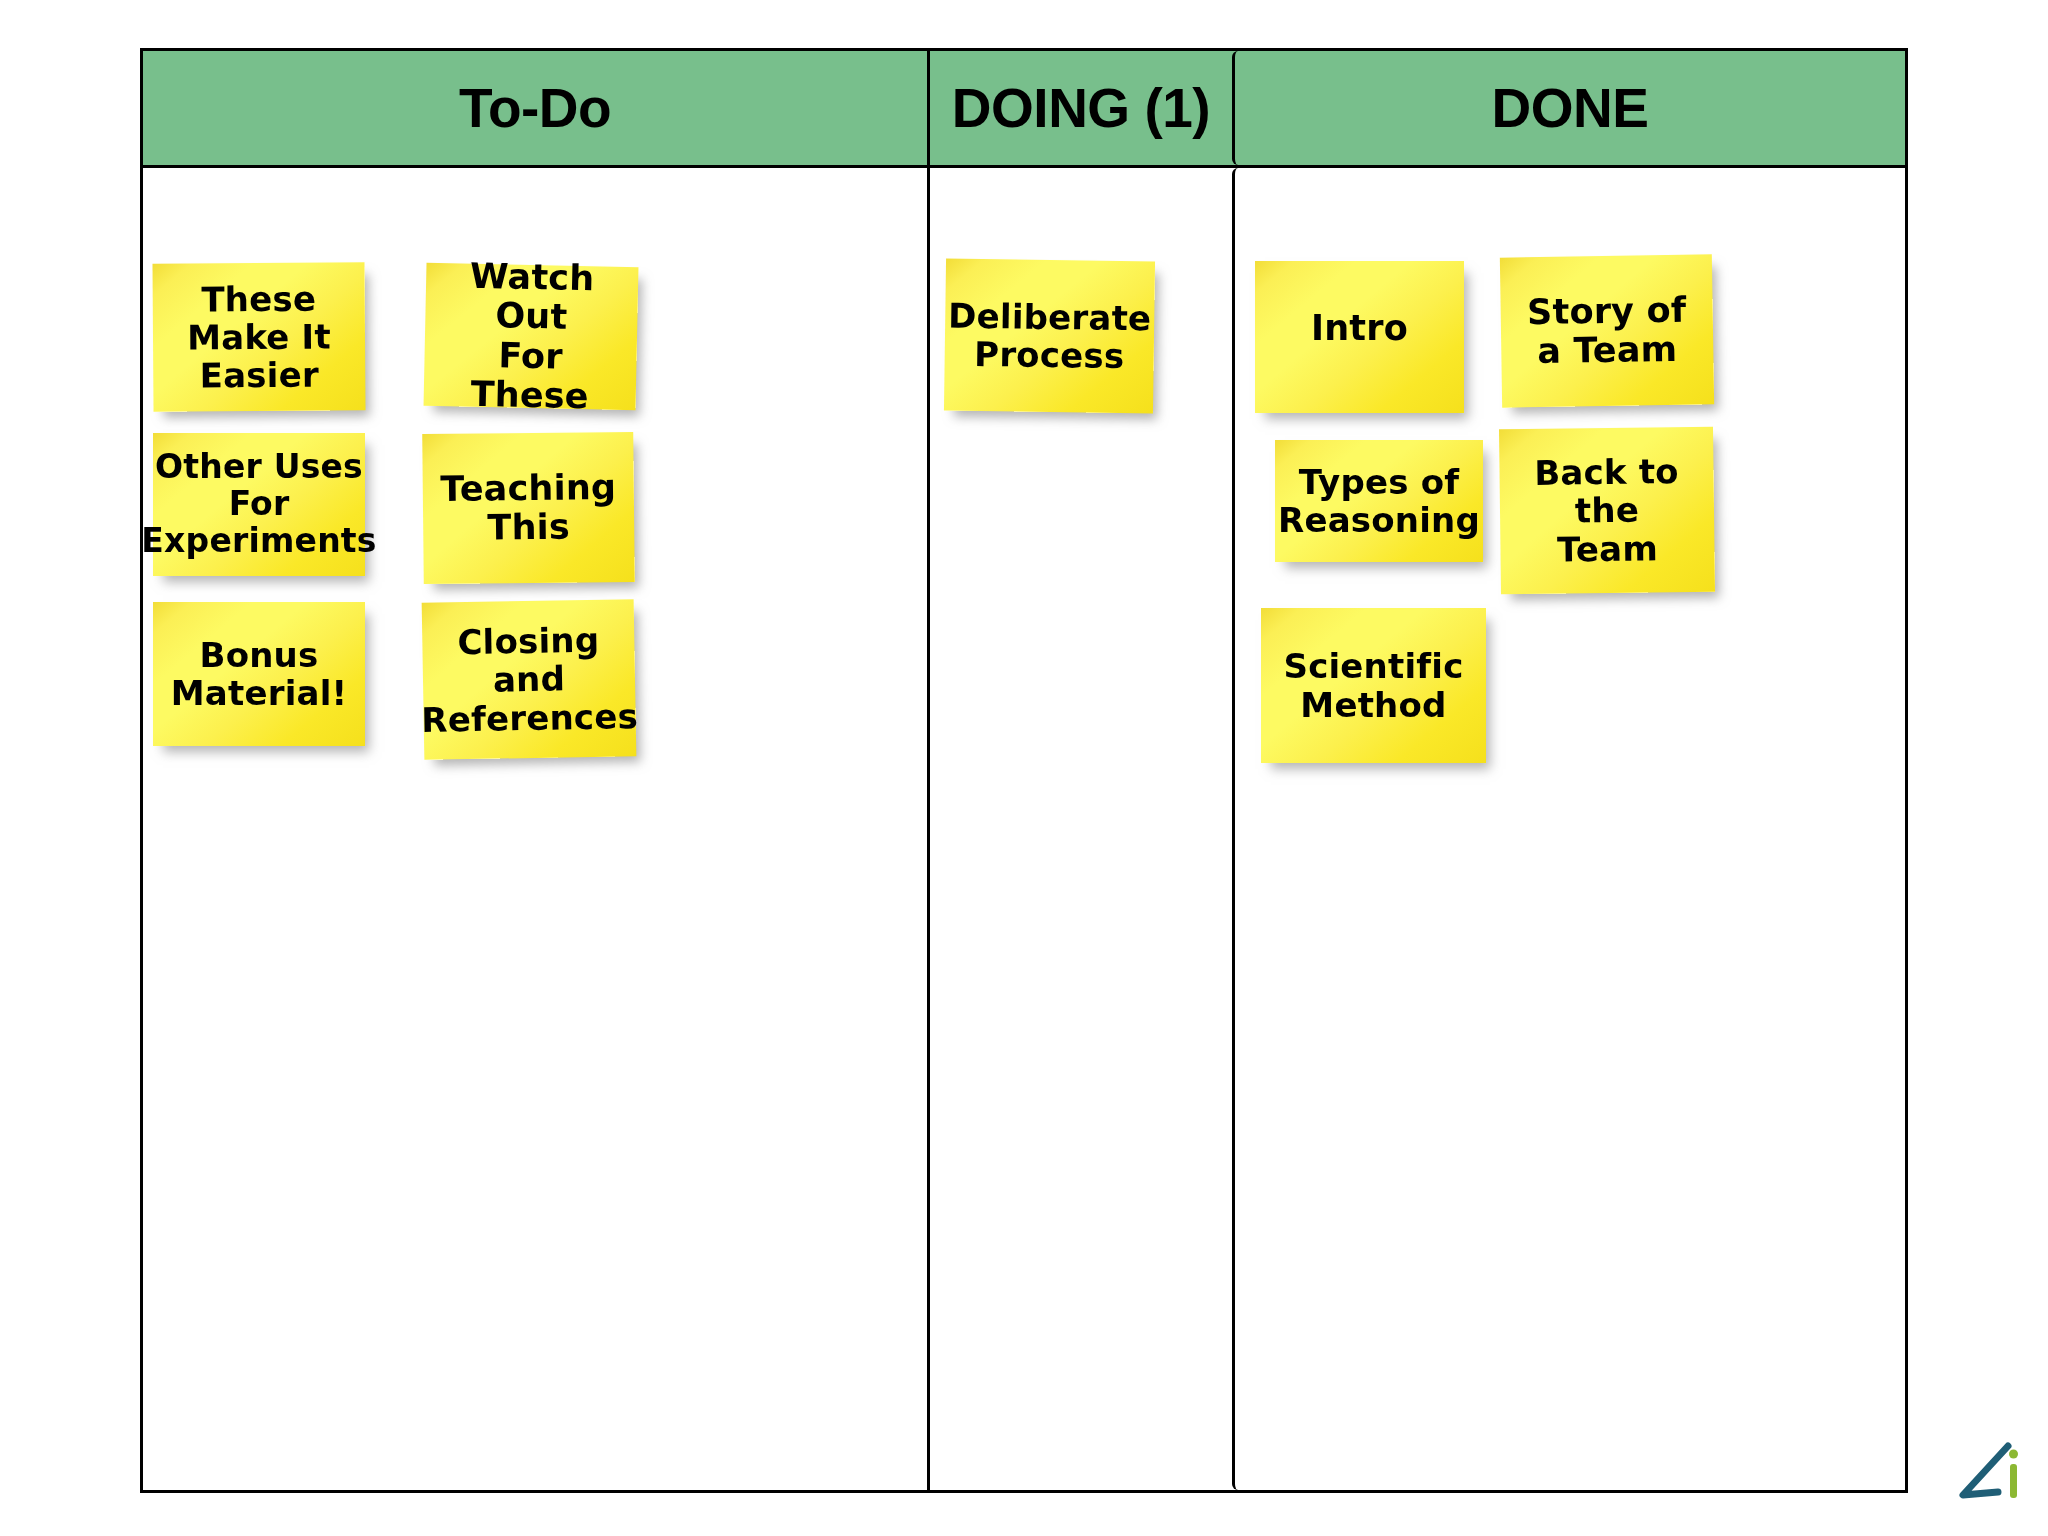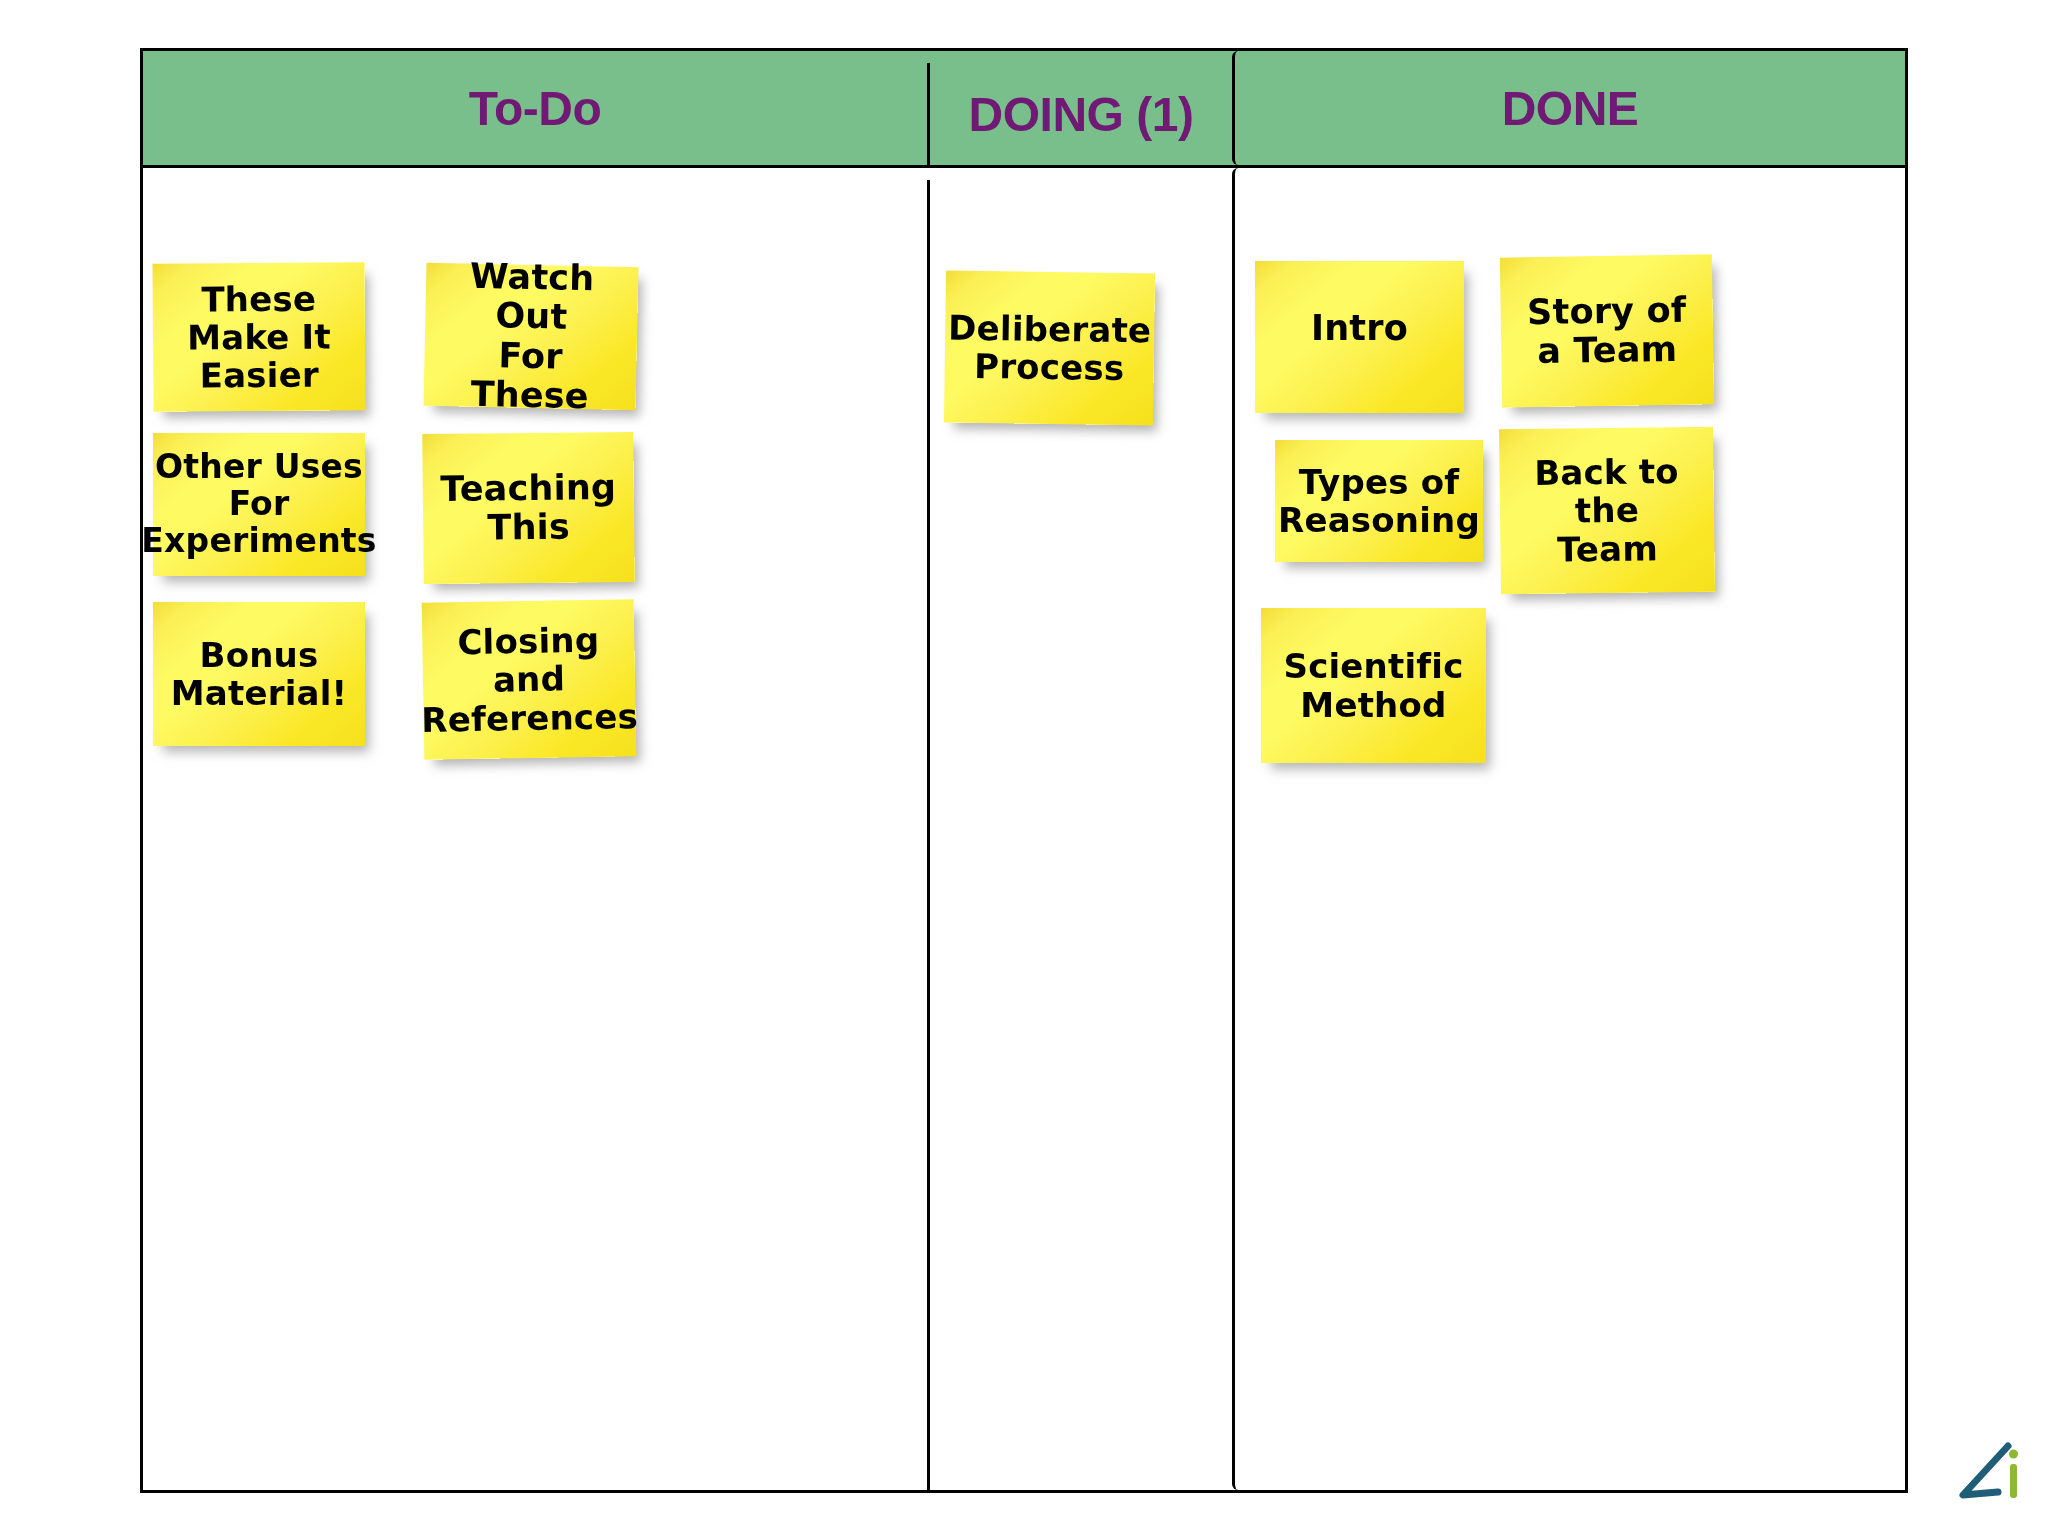--- a/index.html
+++ b/index.html
@@ -34,24 +34,24 @@
     display: flex;
     height: 114px;
     flex: 0 0 114px;
     border-bottom: 3px solid #000000;
     background: #78bf8c;
   }
   .col-header {
     display: flex;
     align-items: center;
     justify-content: center;
-    color: #701a75;
+    color: #000000;
     font-family: "Liberation Sans", sans-serif;
     font-weight: bold;
-    font-size: 48px;
+    font-size: 55px;
     letter-spacing: -0.5px;
     box-sizing: border-box;
     background: #78bf8c;
   }
   .col-header.sep { border-left: 3px solid #000000; }
 
   
   .body-row {
     display: flex;
     flex: 1 1 auto;
@@ -60,21 +60,21 @@
   .col-body {
     position: relative;
     box-sizing: border-box;
     background: #ffffff;
     overflow: hidden;
   }
   .col-body.sep { border-left: 3px solid #000000; }
 
   
   .c-todo  { flex: 0 0 784px; }
-  .c-doing { flex: 0 0 305px; margin-top: 12px; }
+  .c-doing { flex: 0 0 305px; }
   .c-done  { flex: 1 1 auto; border-radius: 6px; }
 
   
   .note {
     position: absolute;
     box-sizing: border-box;
     background:
       linear-gradient(140deg,
         #f2dd38 0%,
         #fbef55 10%,

